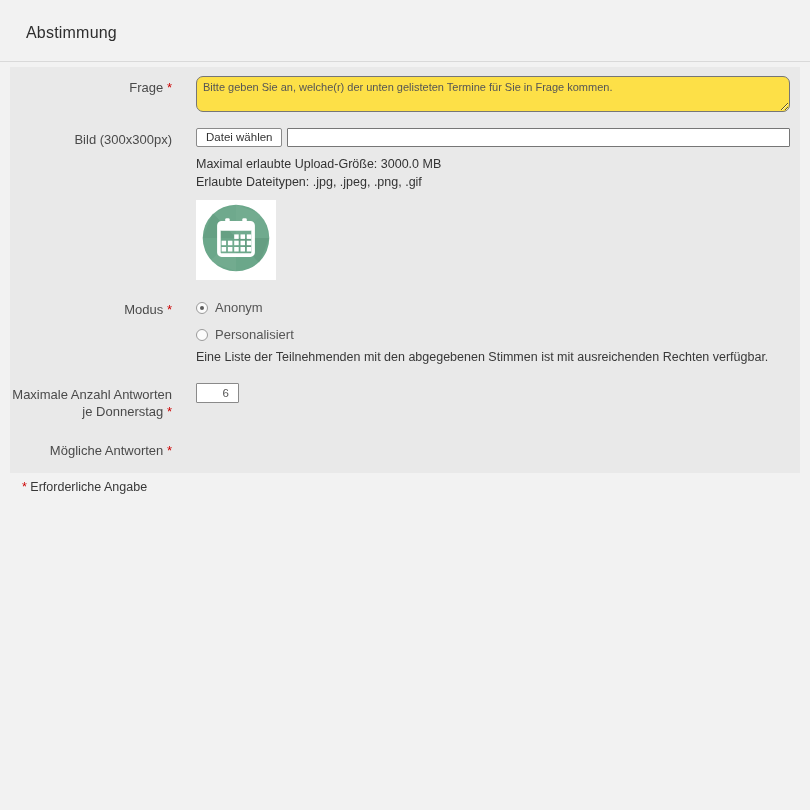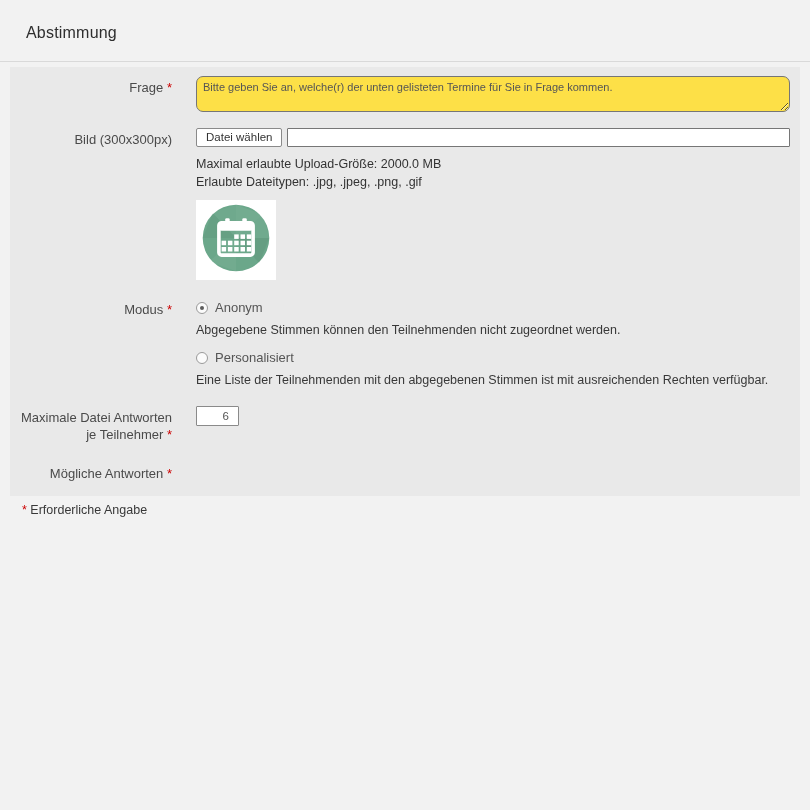--- a/index.html
+++ b/index.html
@@ -123,21 +123,21 @@
     <div class="form-row row-bild">
       <div class="row-label">
         <span>Bild (300x300px)</span>
       </div>
       <div class="row-control">
         <div class="file-line">
           <button class="file-button">Datei wählen</button>
           <input class="file-text" type="text" style="">
         </div>
         <div class="upload-info">
-          <div>Maximal erlaubte Upload-Größe: 2000.0 MB</div>
+          <div>Maximal erlaubte Upload-Größe: 3000.0 MB</div>
           <div>Erlaubte Dateitypen: .jpg, .jpeg, .png, .gif</div>
         </div>
         <div class="image-preview">
           <span>
             <svg width="72" height="72" viewBox="0 0 80 80" aria-hidden="true">
               <circle cx="40" cy="40" r="37" fill="#6ba78a"></circle>
 
               <polygon points="40,3 70,14 40,40" fill="#ffffff" opacity="0.06"></polygon>
               <polygon points="3,40 14,12 40,40" fill="#000000" opacity="0.04"></polygon>
               <polygon points="40,77 10,66 40,40" fill="#ffffff" opacity="0.05"></polygon>
@@ -177,35 +177,34 @@
       <div class="row-label" style="padding-top:1px;">
         <span>Modus</span>
         <span class="req">*</span>
       </div>
       <div class="row-control">
         <div class="option-block">
           <div class="radio-line">
             <span class="radio-circle checked"></span>
             <span class="radio-label">Anonym</span>
           </div>
-          <div class="help-text">Abgegebene Stimmen können den Teilnehmenden nicht zugeordnet werden.</div>
         </div>
         <div class="option-block">
           <div class="radio-line">
             <span class="radio-circle"></span>
             <span class="radio-label">Personalisiert</span>
           </div>
           <div class="help-text">Eine Liste der Teilnehmenden mit den abgegebenen Stimmen ist mit ausreichenden Rechten verfügbar.</div>
         </div>
       </div>
     </div>
 
     <div class="form-row row-max">
       <div class="row-label">
-        <span>Maximale Datei Antworten je Teilnehmer</span>
+        <span>Maximale Anzahl Antworten je Donnerstag</span>
         <span class="req">*</span>
       </div>
       <div class="row-control">
         <input class="max-input" type="text" value="6" style="">
       </div>
     </div>
 
     <div class="form-row row-answers">
       <div class="row-label">
         <span>Mögliche Antworten</span>

